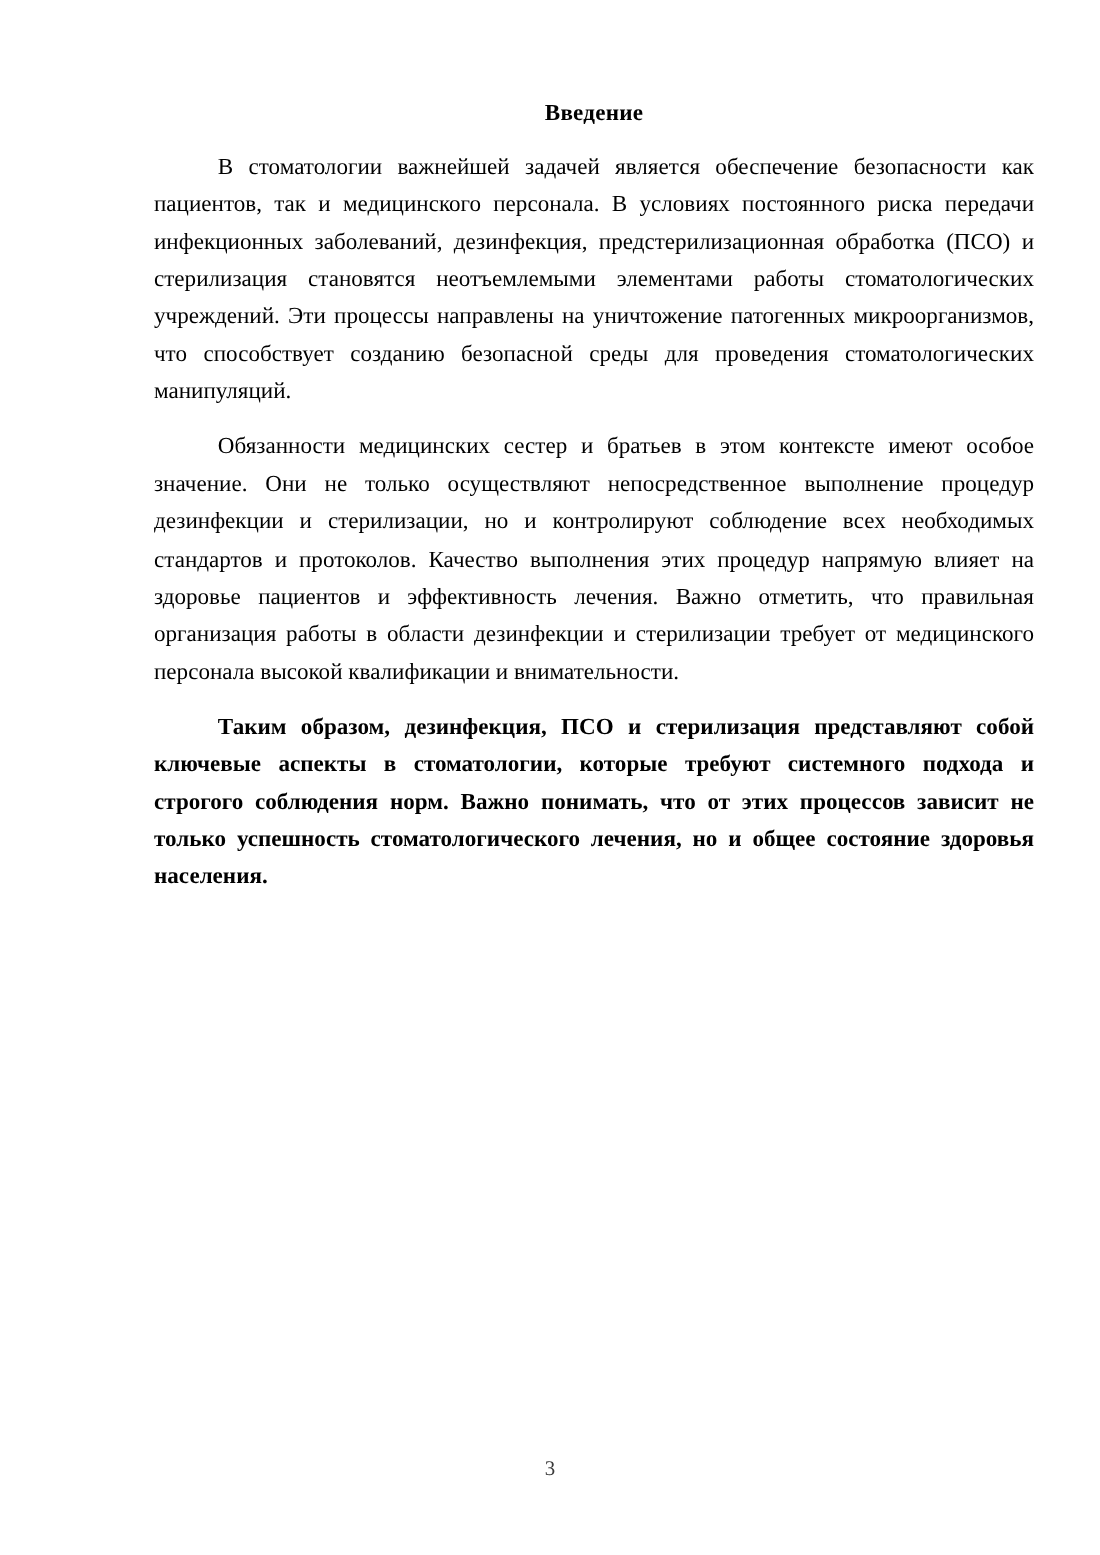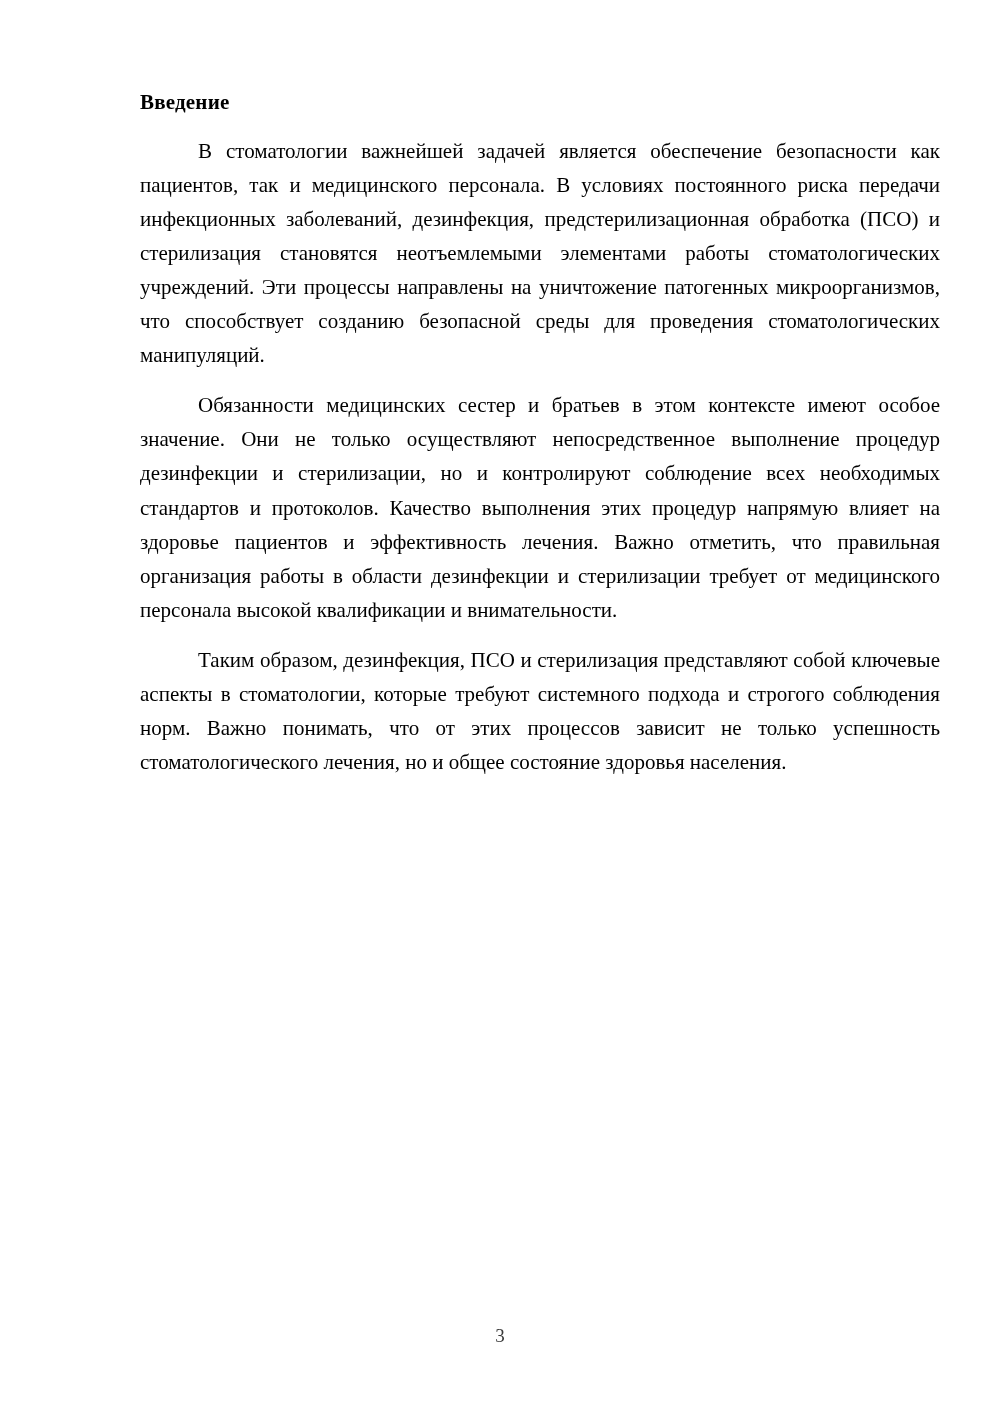--- a/index.html
+++ b/index.html
@@ -18,36 +18,38 @@
     color: #000000;
     overflow: hidden;
   }
   .content {
     position: absolute;
     left: 140px;
     top: 88px;
     width: 800px;
   }
   .doc-title {
+    text-align: center;
     font-weight: bold;
     font-size: 21px;
     line-height: 1.35;
     margin: 0 0 18px 0;
     letter-spacing: 0.2px;
   }
   p.para {
     margin: 0 0 16px 0;
     font-size: 21px;
     line-height: 1.62;
     text-align: justify;
     text-indent: 58px;
     hyphens: none;
   }
   p.para:last-child {
     margin-bottom: 0;
+    font-weight: bold;
   }
   .page-number {
     position: absolute;
     left: 0;
     right: 0;
     top: 1325px;
     text-align: center;
     font-size: 19px;
     color: #3a3a3a;
     font-family: "Liberation Serif", "DejaVu Serif", serif;

